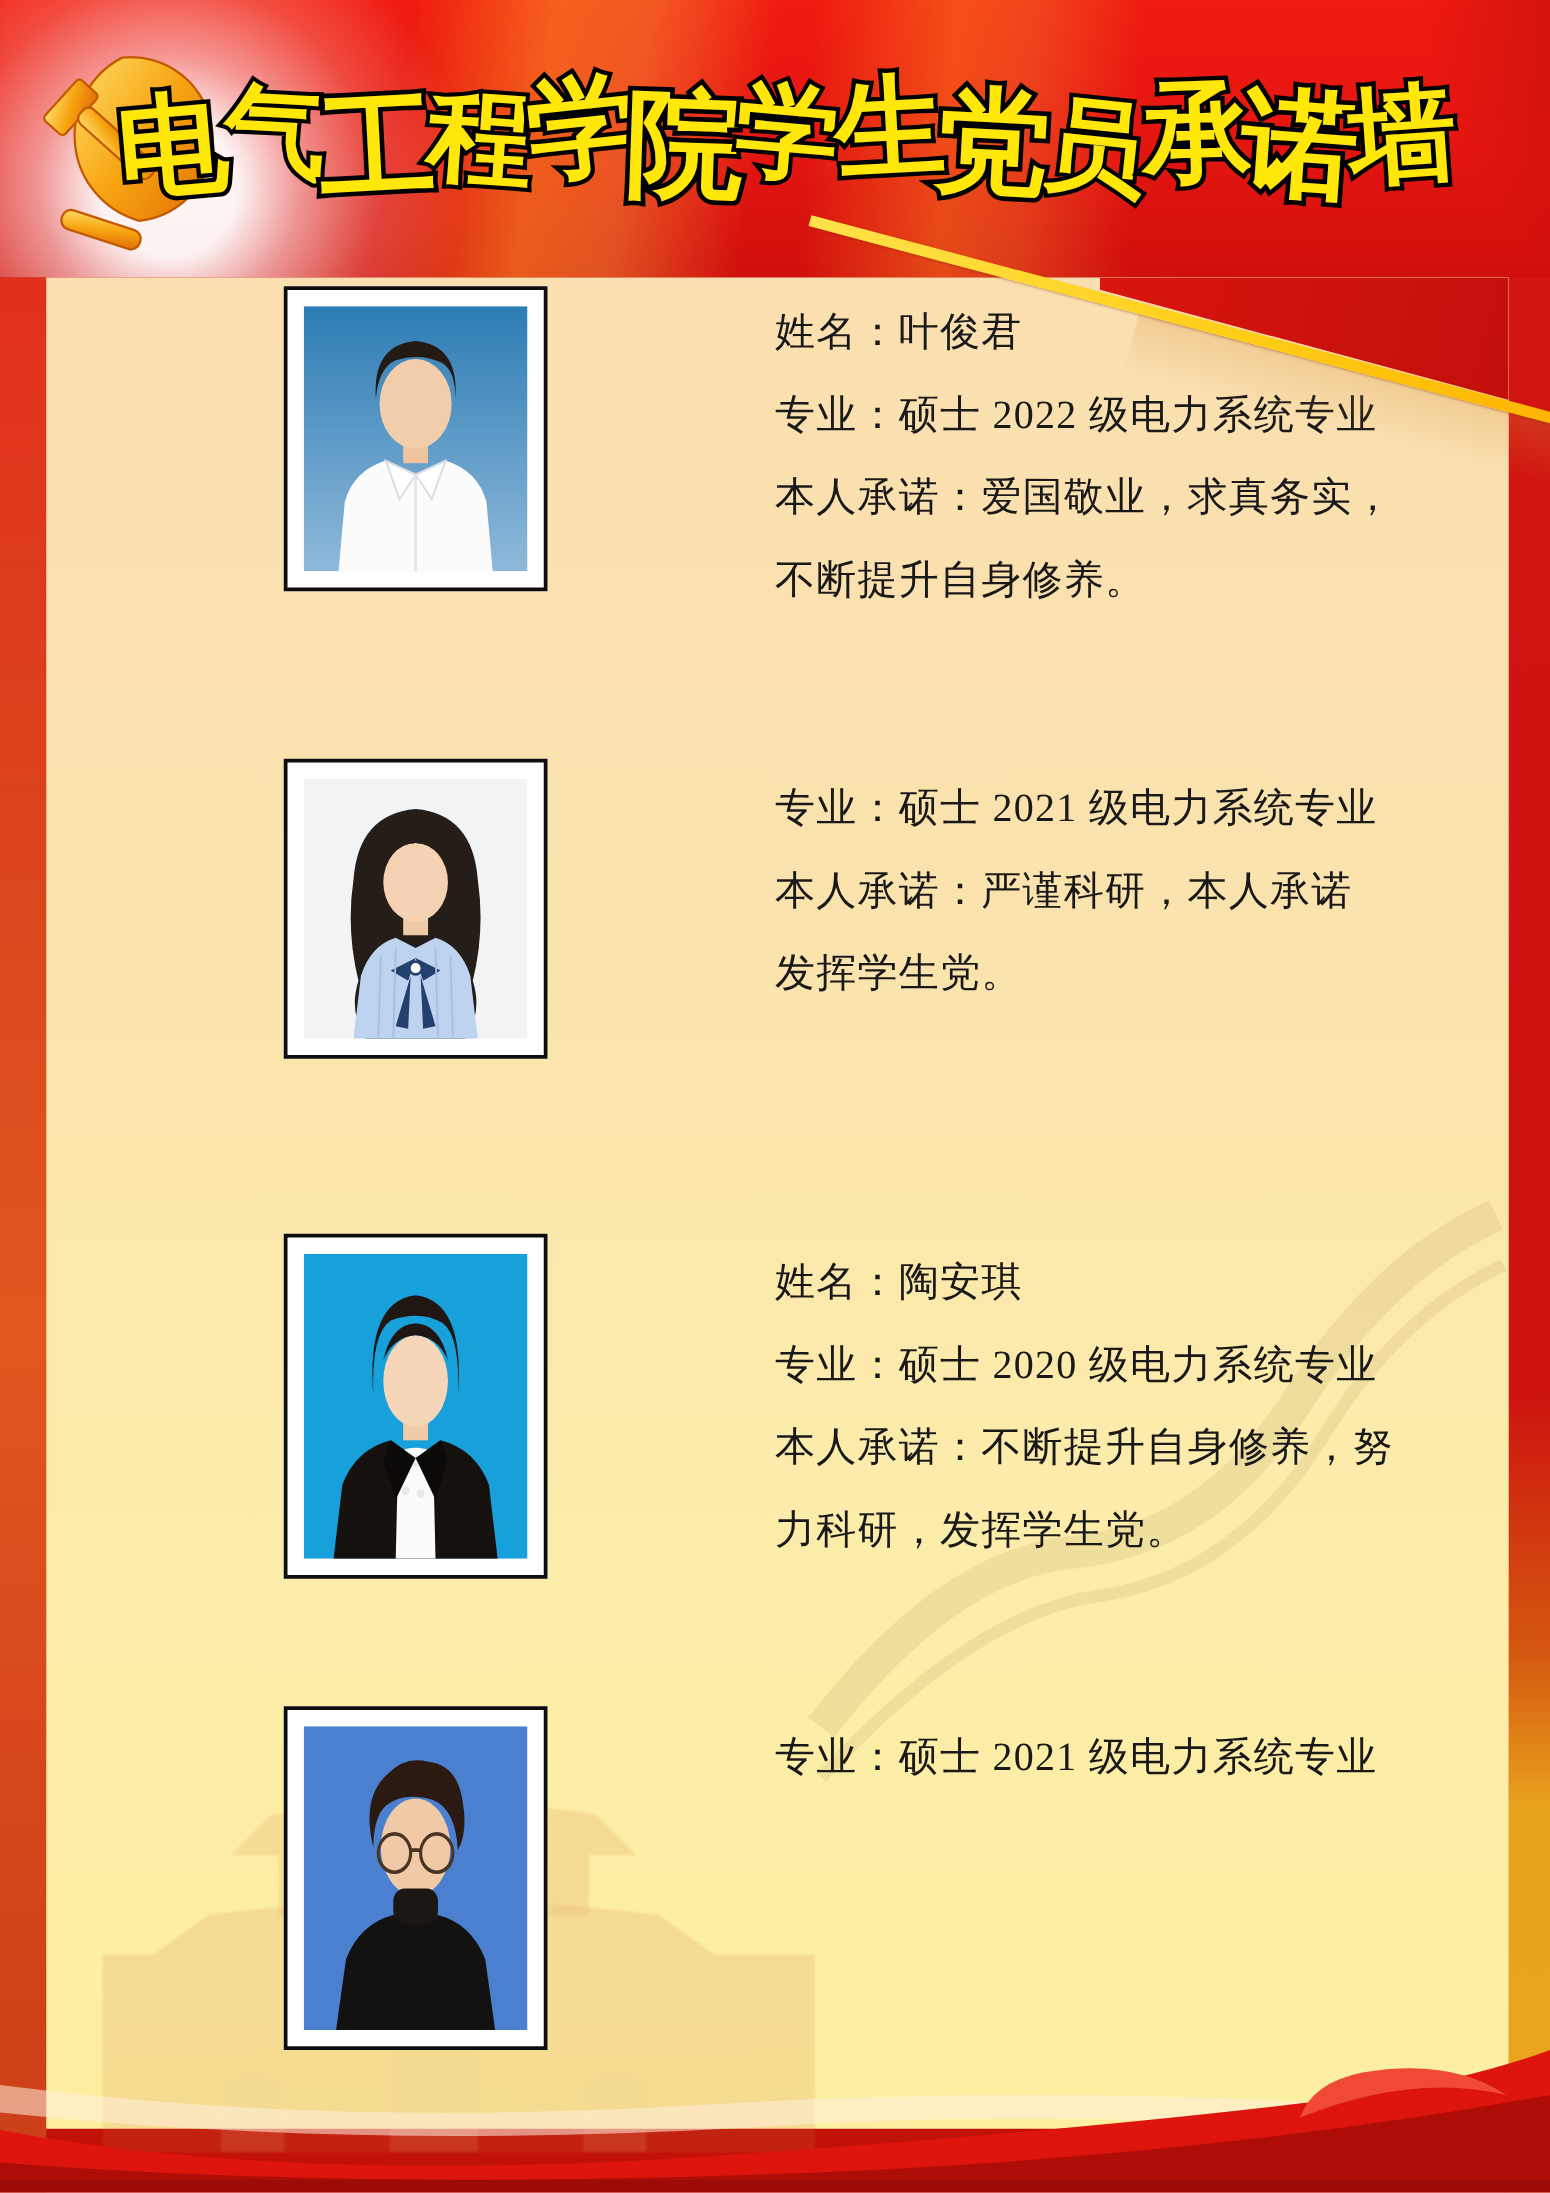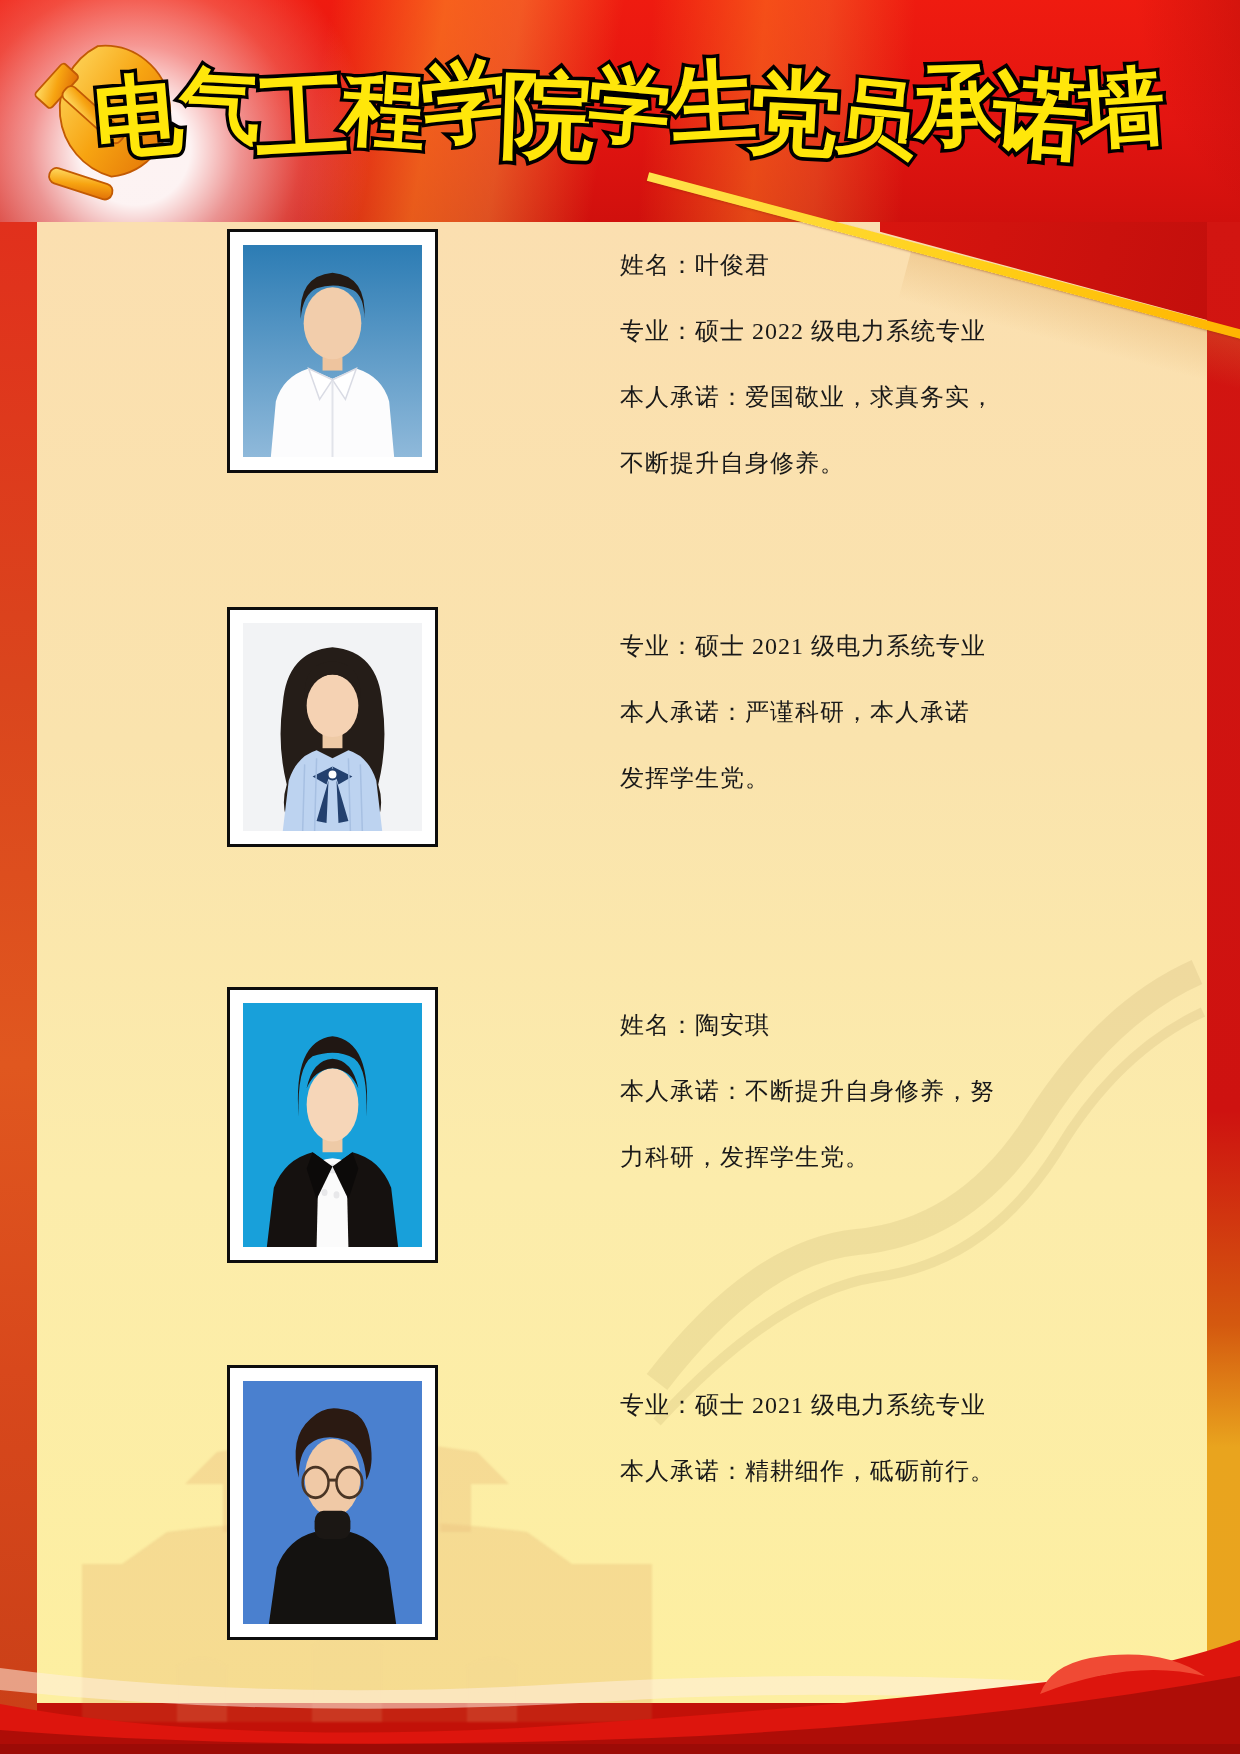--- a/index.html
+++ b/index.html
@@ -39,21 +39,21 @@
     background:linear-gradient(180deg,rgba(213,148,66,.26),rgba(213,148,66,0));}
   .gold-line{position:absolute;left:648px;top:172px;width:620px;height:9px;z-index:5;
     transform:rotate(14.9deg);transform-origin:left center;
     background:linear-gradient(90deg,#ffe24a,#ffcf18 55%,#ffb400);box-shadow:0 1px 2px rgba(120,40,0,.35);}
 
   
   .photo-frame{position:absolute;left:190px;box-sizing:border-box;width:211px;border:3px solid #0d0d0d;
     background:#ffffff;padding:13px;margin:0;z-index:6;}
   .photo-frame svg{display:block;width:100%;height:100%;}
   .lines{position:absolute;left:583px;z-index:6;}
-  .line{font-size:24px;line-height:66px;color:#191919;white-space:nowrap;letter-spacing:1px;}
+  .line{font-size:32px;line-height:66px;color:#191919;white-space:nowrap;letter-spacing:1px;}
 
   
   .wm-gate{position:absolute;left:-20px;top:1200px;width:720px;height:300px;opacity:.33;z-index:1;filter:blur(1px);}
   .wm-wall{position:absolute;left:600px;top:600px;width:580px;height:700px;opacity:.10;z-index:1;}
 
   
   .ribbon{position:absolute;left:0;top:1632px;width:1240px;height:122px;z-index:8;}
 </style>
 </head>
 <body>
@@ -191,20 +191,21 @@
                 <circle cx="100" cy="142" r="4"></circle>
                 <circle cx="82" cy="160" r="3"></circle>
                 <circle cx="94" cy="162" r="3"></circle>
               </g>
   <path d="M70,126 L90,138 L74,166 L64,140 Z" fill="#0c0a09"></path>
   <path d="M110,126 L90,138 L106,166 L116,140 Z" fill="#0c0a09"></path>
             </svg>
           </figure>
     <div class="lines" style="top: 770px;">
             <div class="line">姓名：陶安琪</div>
+            <div class="line">专业：硕士 2020 级电力系统专业</div>
             <div class="line">本人承诺：不断提升自身修养，努</div>
             <div class="line">力科研，发挥学生党。</div>
           </div>
   </div>
 
   <div>
     <figure class="photo-frame" style="top: 1143px; height: 275px;">
             <svg viewBox="0 0 180 206" preserveAspectRatio="none">
   <rect width="180" height="206" fill="#4a80cf"></rect>
   <rect x="78" y="104" width="24" height="18" fill="#e9c09a"></rect>
@@ -214,21 +215,20 @@
                 <circle cx="73" cy="86" r="13"></circle>
                 <circle cx="107" cy="86" r="13"></circle>
                 <line x1="86" y1="84" x2="94" y2="84"></line>
               </g>
   <path d="M26,206 L34,158 Q45,134 72,128 L90,132 L108,128 Q135,134 146,158 L154,206 Z" fill="#141210"></path>
   <rect x="72" y="110" width="36" height="24" rx="9" fill="#1b1714"></rect>
             </svg>
           </figure>
     <div class="lines" style="top: 1150px;">
             <div class="line">专业：硕士 2021 级电力系统专业</div>
-            <div class="line">本人承诺：精耕细作，砥砺前行。</div>
           </div>
   </div>
 </div>
   </div>
 
   <div class="corner-red"></div>
   <div class="gold-soft"></div>
   <div class="gold-line"></div>
 
   <svg class="ribbon" viewBox="0 0 1240 122" preserveAspectRatio="none">

